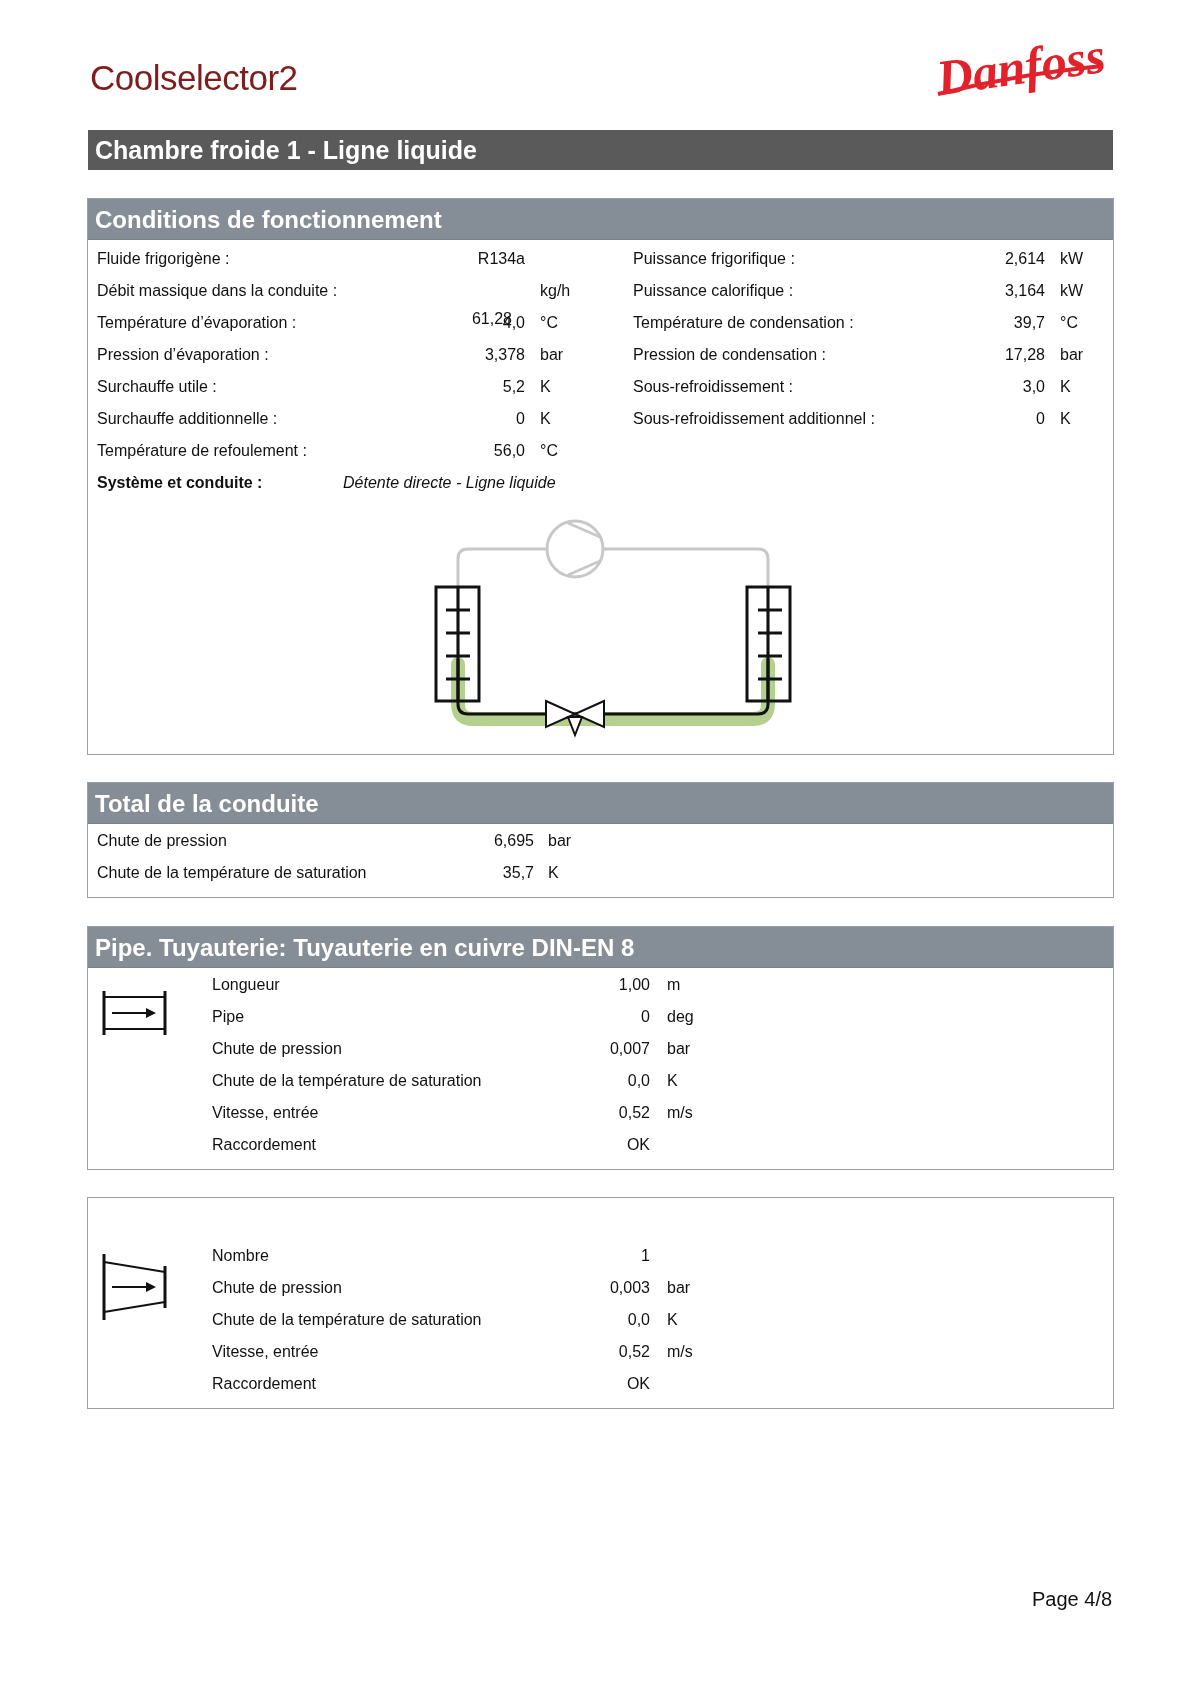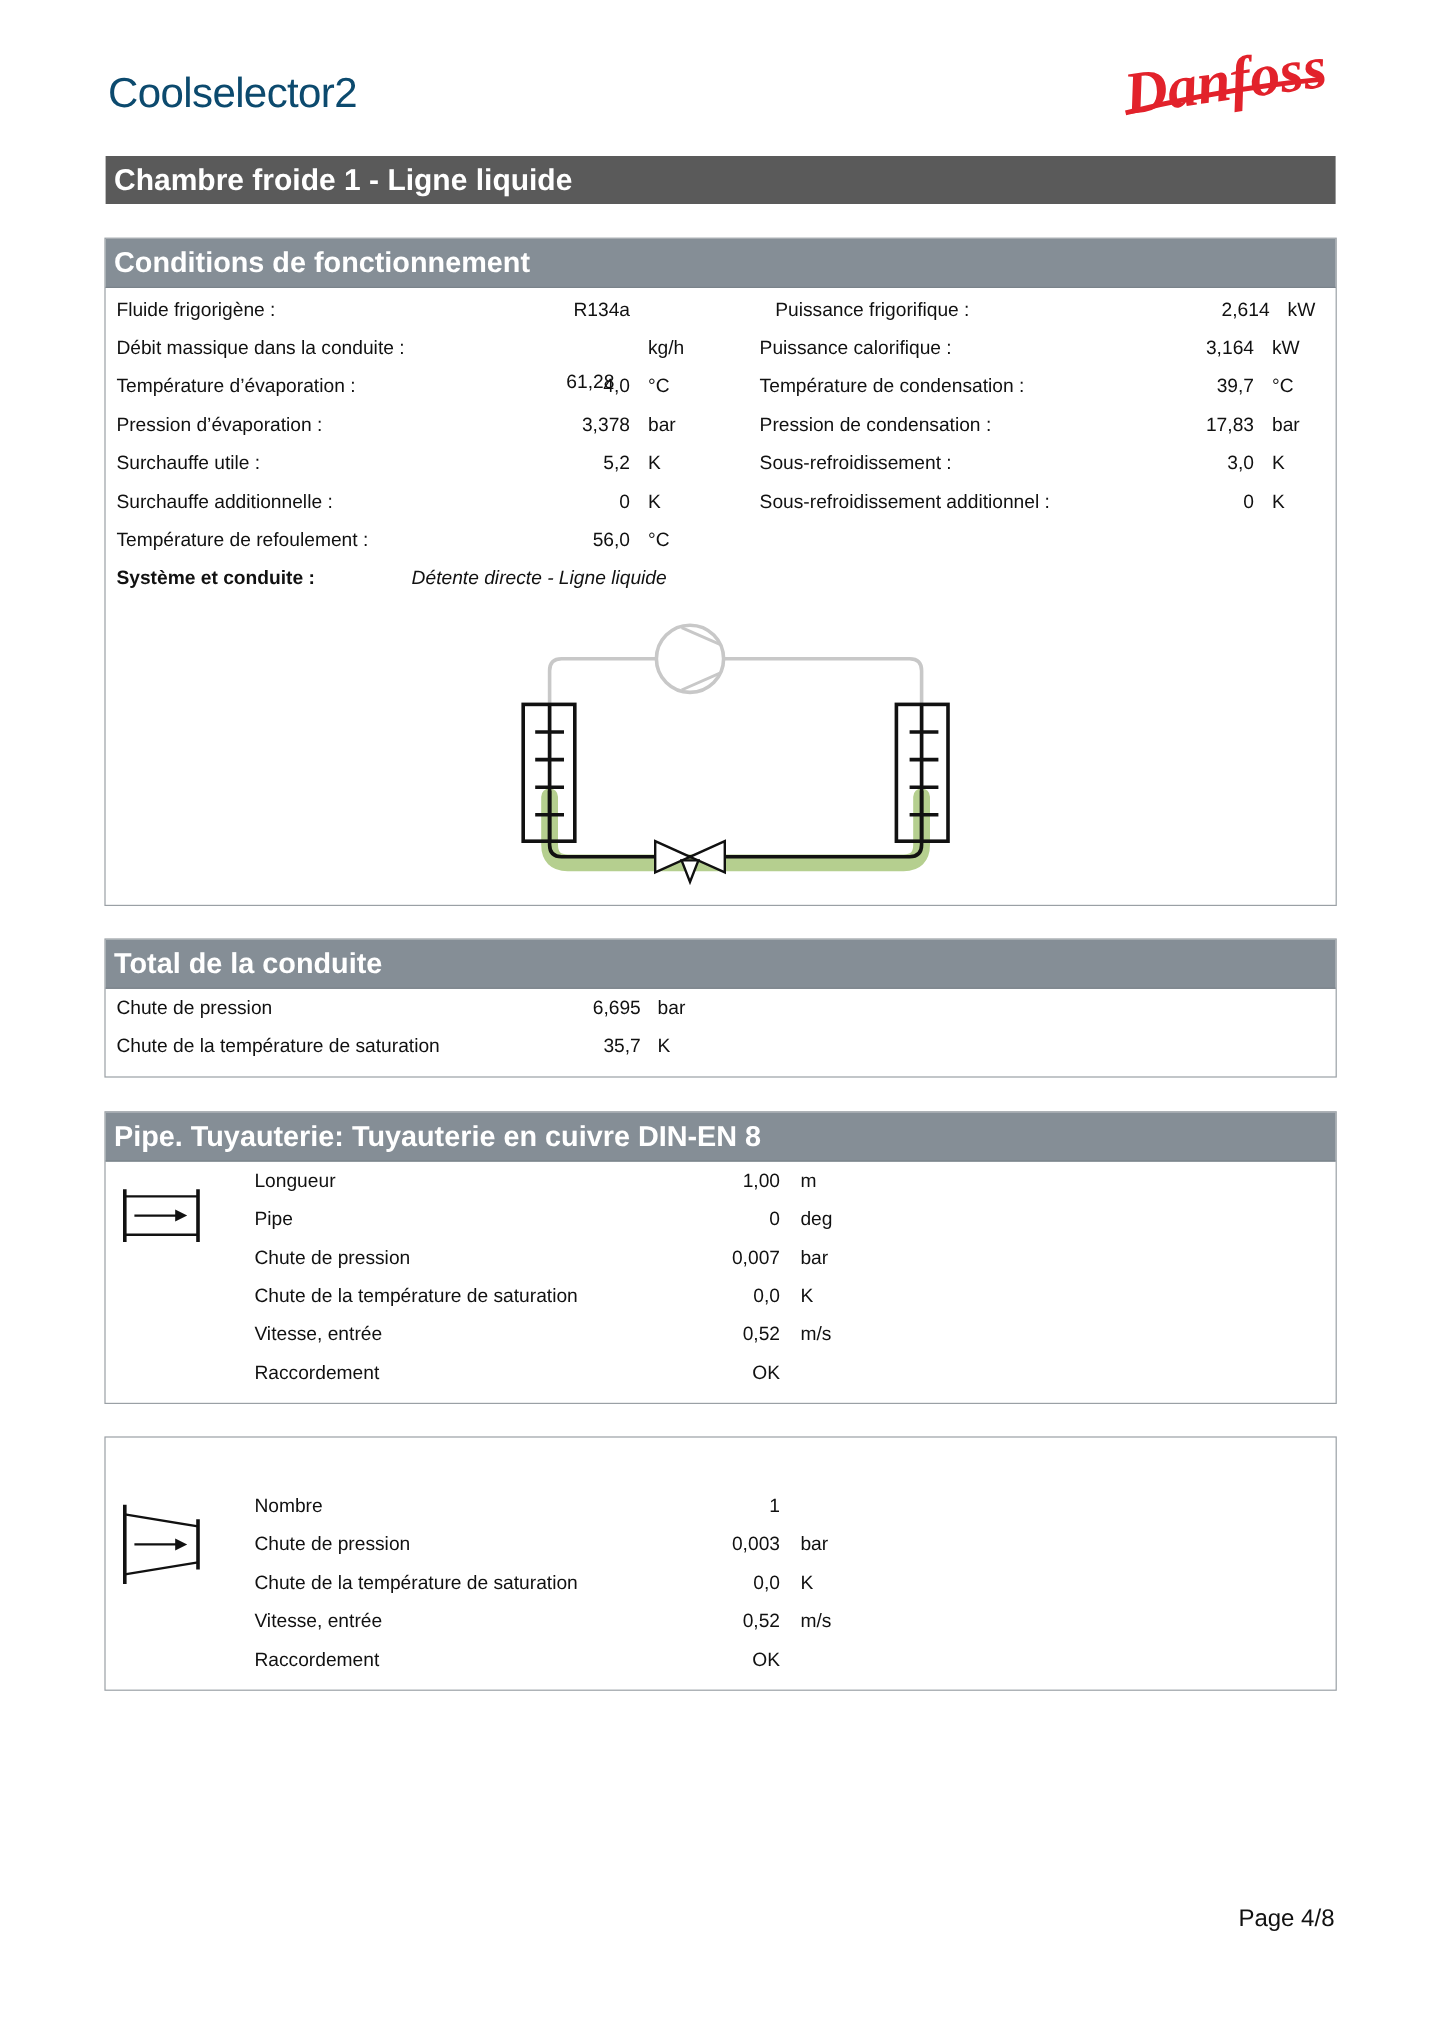--- a/index.html
+++ b/index.html
@@ -1,17 +1,17 @@
 <!DOCTYPE html>
 <html><head>
 <meta charset="utf-8">
 <style>
   html, body { margin: 0; padding: 0; background: #ffffff; }
   body { width: 1191px; height: 1685px; position: relative; font-family: "Liberation Sans", sans-serif; color: #111; overflow: hidden; }
-  .app-title { position: absolute; left: 90px; top: 58px; font-size: 35px; font-family: "Liberation Sans", sans-serif; color: #0c4a6e; letter-spacing: -0.5px; }
+  .app-title { position: absolute; left: 90px; top: 58px; font-size: 35px; font-family: "Liberation Sans", sans-serif; color: #7f1d1d; letter-spacing: -0.5px; }
   .logo { position: absolute; left: 928px; top: 26px; width: 182px; height: 80px; }
   .title-bar { position: absolute; left: 88px; top: 130px; width: 1025px; height: 40px; background: #5a5a5a; color: #fff; font-weight: bold; font-size: 25px; line-height: 40px; padding-left: 7px; box-sizing: border-box; }
   .section { position: absolute; left: 87px; width: 1027px; border: 1px solid #9aa0a5; box-sizing: border-box; background: #fff; }
   .section-header { background: #858e96; color: #fff; font-weight: bold; font-size: 24px; height: 40px; line-height: 42px; padding-left: 7px; border-bottom: 1px solid #7a838a; }
   .row { position: absolute; font-size: 16px; height: 32px; line-height: 32px; white-space: nowrap; }
   .lbl { position: absolute; left: 0; }
   .val { position: absolute; text-align: right; }
   .unit { position: absolute; text-align: left; }
   .bold { font-weight: bold; }
   .ital { font-style: italic; }
@@ -64,38 +64,38 @@
     <span class="lbl">Surchauffe additionnelle :</span>
     <span class="val" style="left:320px; width:108px;">0</span>
     <span class="unit" style="left:443px;">K</span>
   </div>
   <div class="row" style="left:9px; top:236px; width:480px;">
     <span class="lbl">Température de refoulement :</span>
     <span class="val" style="left:320px; width:108px;">56,0</span>
     <span class="unit" style="left:443px;">°C</span>
   </div>
 
-  <div class="row" style="left:558px; top:44px; width:480px;">
+  <div class="row" style="left:545px; top:44px; width:480px;">
     <span class="lbl">Puissance frigorifique :</span>
     <span class="val" style="left:300px; width:112px;">2,614</span>
     <span class="unit" style="left:427px;">kW</span>
   </div>
   <div class="row" style="left:545px; top:76px; width:480px;">
     <span class="lbl">Puissance calorifique :</span>
     <span class="val" style="left:300px; width:112px;">3,164</span>
     <span class="unit" style="left:427px;">kW</span>
   </div>
   <div class="row" style="left:545px; top:108px; width:480px;">
     <span class="lbl">Température de condensation :</span>
     <span class="val" style="left:300px; width:112px;">39,7</span>
     <span class="unit" style="left:427px;">°C</span>
   </div>
   <div class="row" style="left:545px; top:140px; width:480px;">
     <span class="lbl">Pression de condensation :</span>
-    <span class="val" style="left:300px; width:112px;">17,83</span>
+    <span class="val" style="left:300px; width:112px;">17,28</span>
     <span class="unit" style="left:427px;">bar</span>
   </div>
   <div class="row" style="left:545px; top:172px; width:480px;">
     <span class="lbl">Sous-refroidissement :</span>
     <span class="val" style="left:300px; width:112px;">3,0</span>
     <span class="unit" style="left:427px;">K</span>
   </div>
   <div class="row" style="left:545px; top:204px; width:480px;">
     <span class="lbl">Sous-refroidissement additionnel :</span>
     <span class="val" style="left:300px; width:112px;">0</span>

